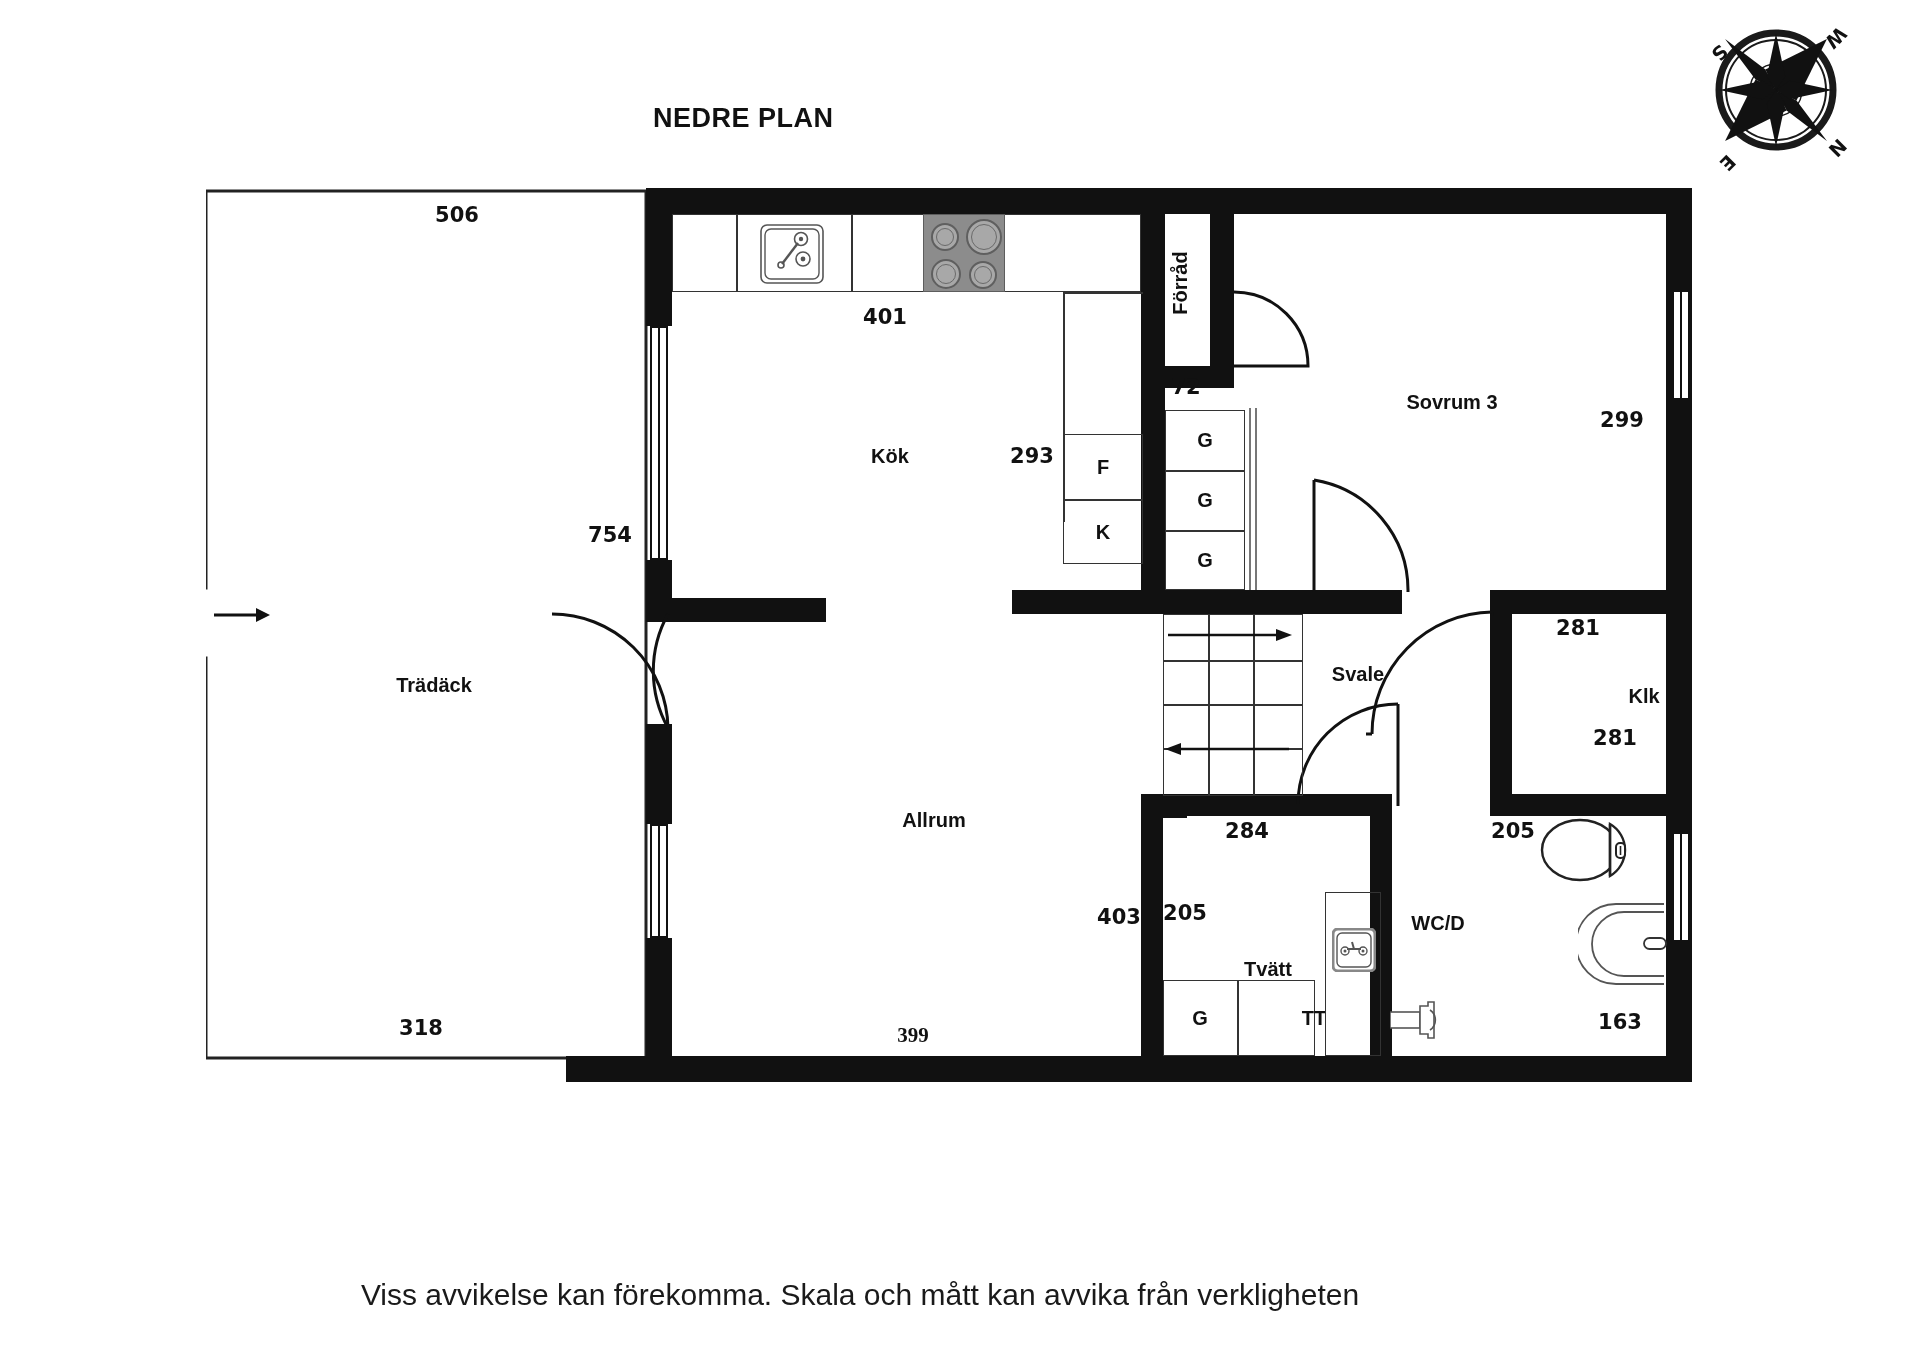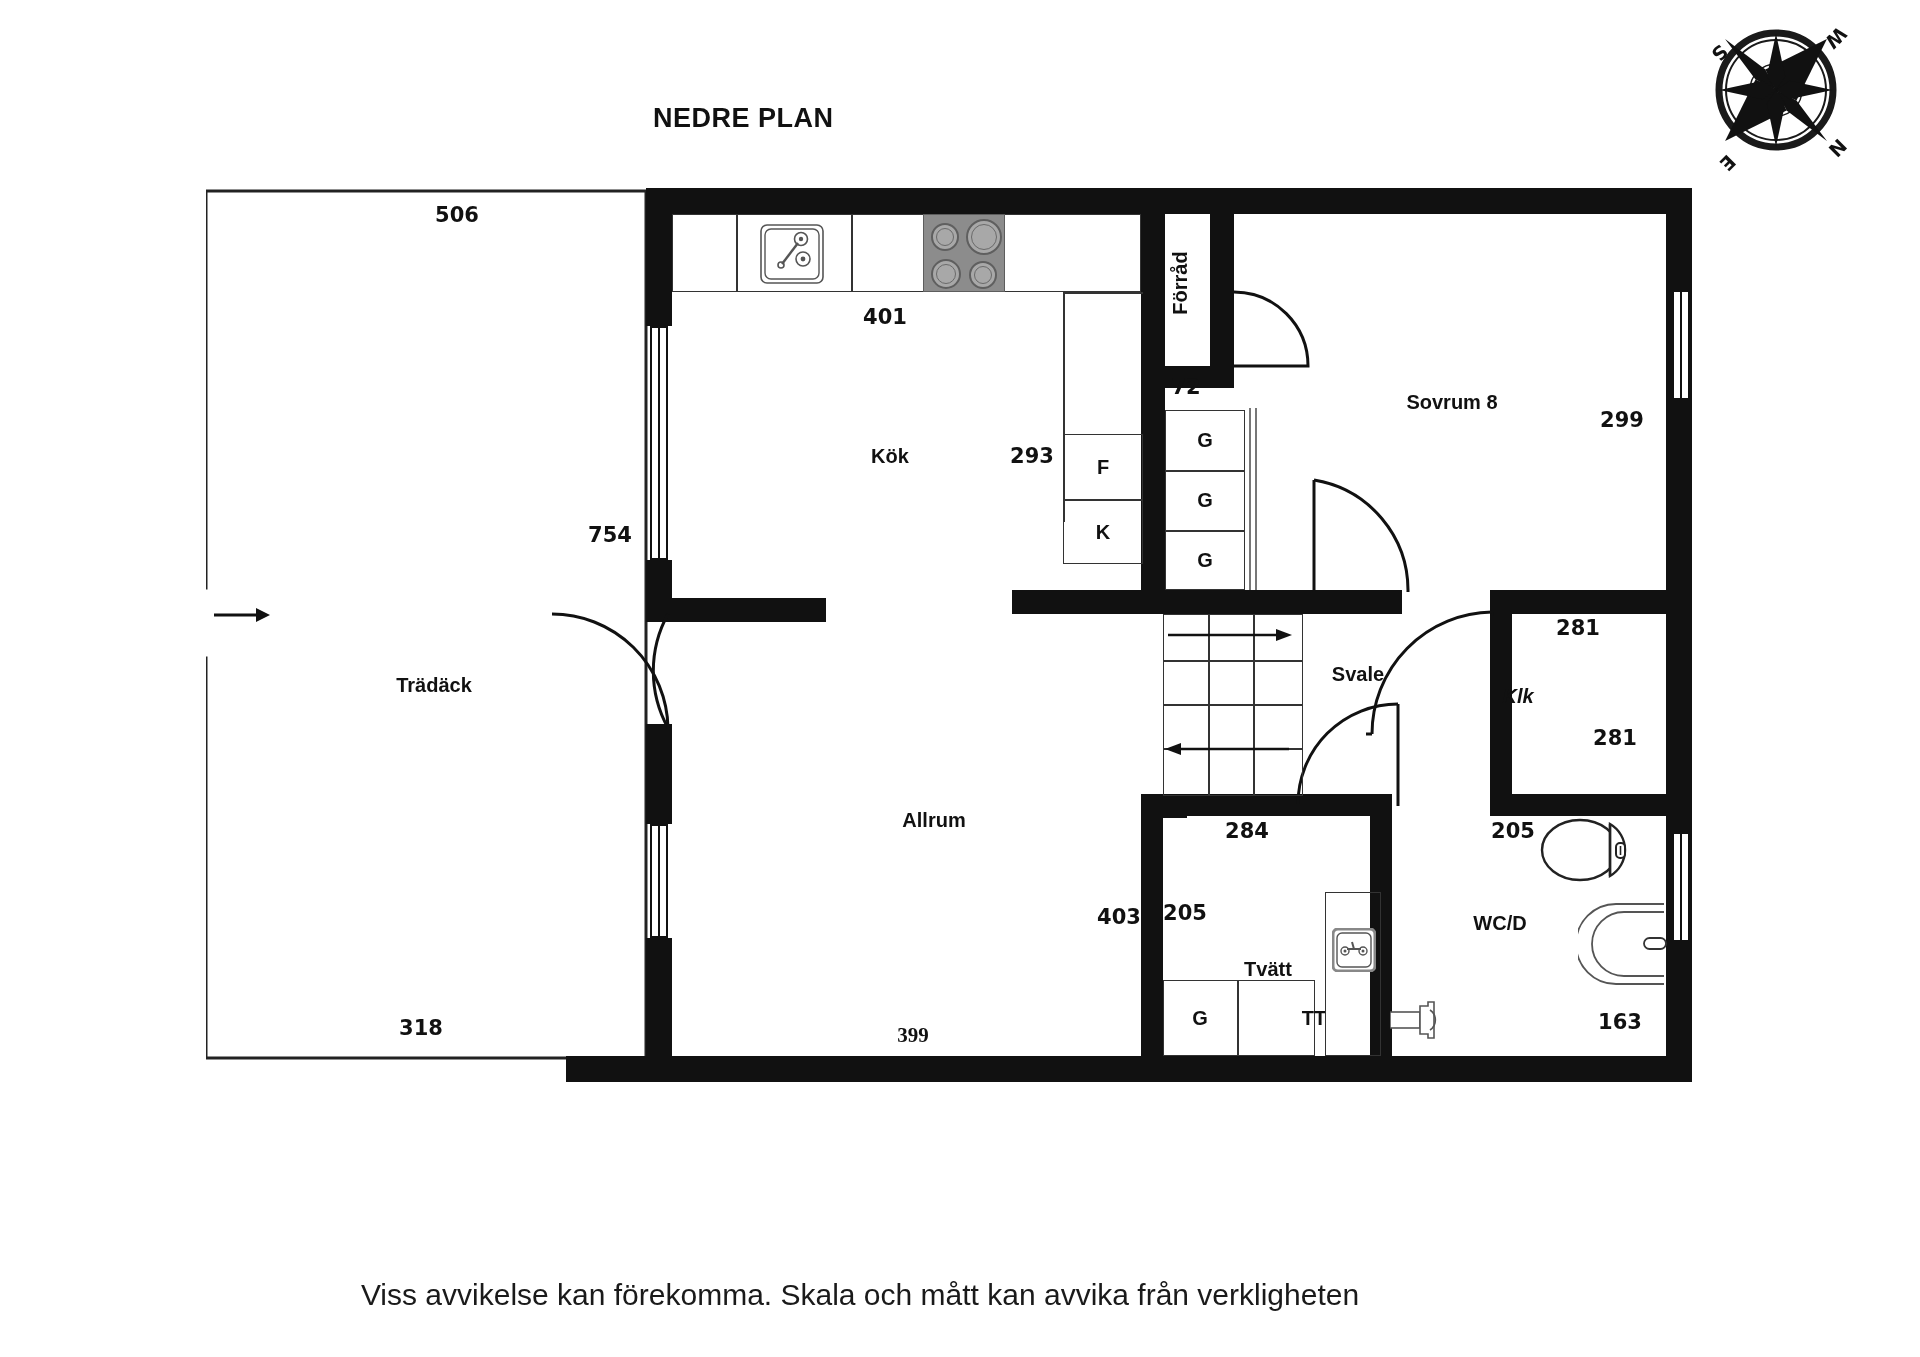--- a/index.html
+++ b/index.html
@@ -350,29 +350,29 @@
   </div>
 
   <div class="abs room-label" style="left:434px;top:685px;">Trädäck</div>
 
   <div class="abs room-label" style="left:890px;top:456px;">Kök</div>
 
   <div class="abs room-label" style="left:934px;top:820px;">Allrum</div>
 
   <div class="abs room-label vert" style="left:1180px;top:283px;">Förråd</div>
 
-  <div class="abs room-label" style="left:1452px;top:402px;">Sovrum 8</div>
+  <div class="abs room-label" style="left:1452px;top:402px;">Sovrum 3</div>
 
   <div class="abs room-label" style="left:1358px;top:674px;">Svale</div>
 
-  <div class="abs room-label" style="left:1518px;top:696px;font-style:italic;">Klk</div>
+  <div class="abs room-label" style="left:1644px;top:696px;">Klk</div>
 
   <div class="abs room-label" style="left:1268px;top:933px;margin-top:36px;">Tvätt</div>
 
-  <div class="abs room-label" style="left:1500px;top:923px;">WC/D</div>
+  <div class="abs room-label" style="left:1438px;top:923px;">WC/D</div>
 
   <div class="abs dim" style="left:457px;top:215px;">506</div>
 
   <div class="abs dim" style="left:885px;top:317px;">401</div>
 
   <div class="abs dim" style="left:1032px;top:456px;">293</div>
 
   <div class="abs dim" style="left:610px;top:535px;">754</div>
 
   <div class="abs dim" style="left:421px;top:1028px;">318</div>

